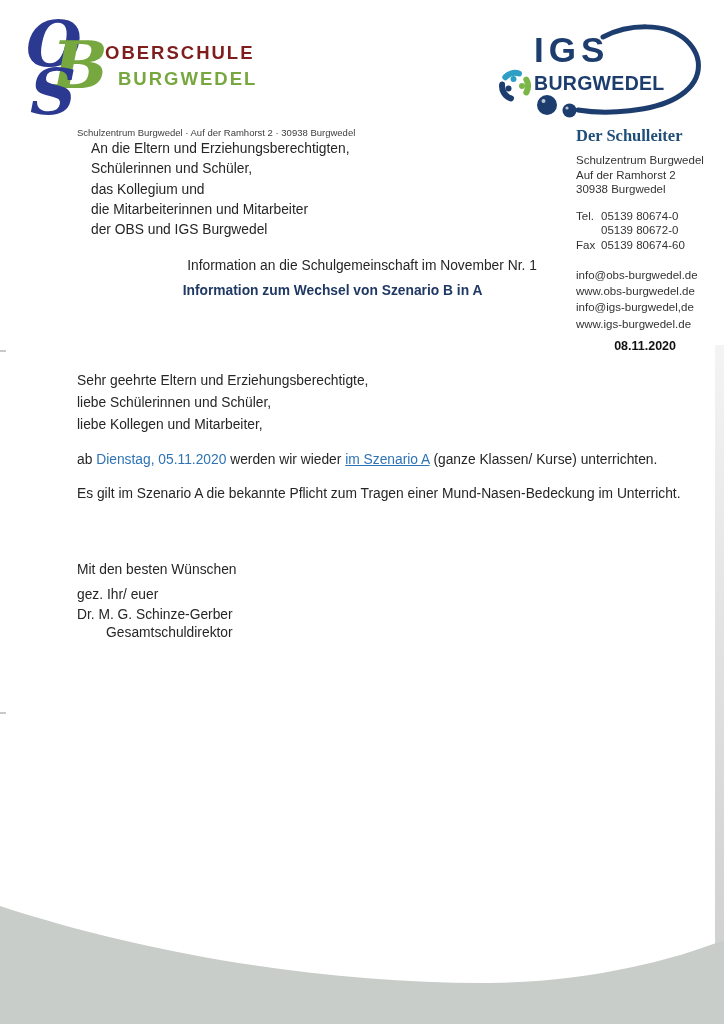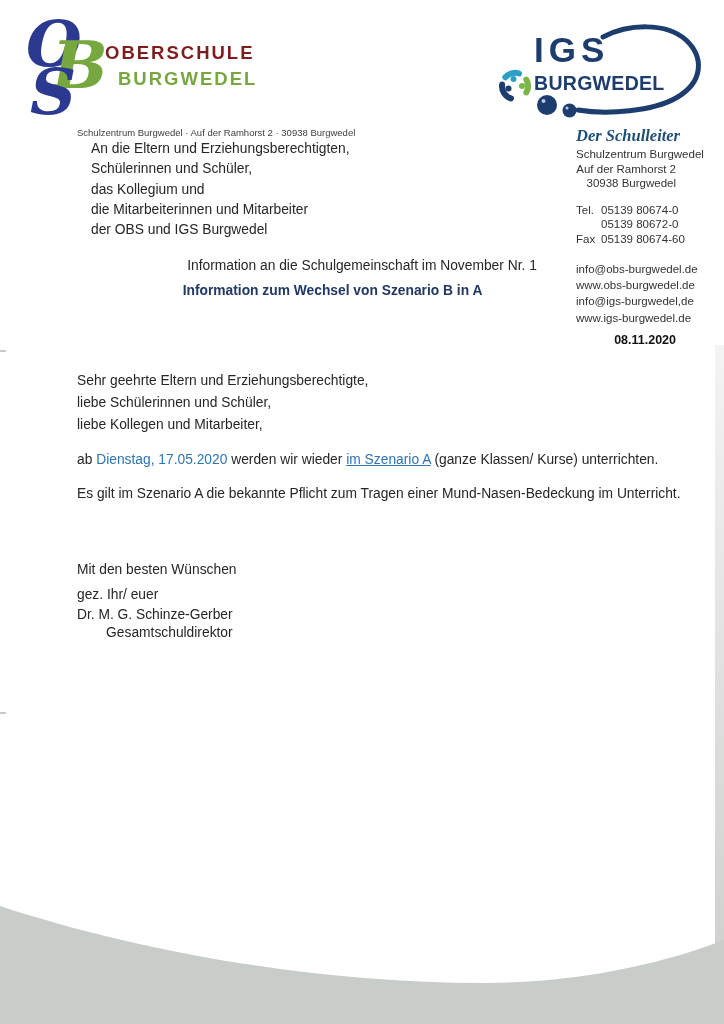--- a/index.html
+++ b/index.html
@@ -18,22 +18,22 @@
 
   
   .igs-logo{position:absolute;left:488px;top:20px;width:220px;height:108px;}
 
   
   .sender-line{position:absolute;left:77px;top:127px;font-size:9.5px;color:#3d3d3d;white-space:nowrap;}
   .recipient{position:absolute;left:91px;top:139px;font-size:13.8px;line-height:20.3px;white-space:nowrap;}
 
   
   .office{position:absolute;left:576px;top:126px;width:100px;font-size:11.5px;color:#333;}
-  .office-title{font-family:"Liberation Serif",serif;font-weight:bold;font-size:16.5px;color:#1F4E79;white-space:nowrap;font-style:italic;}
-  .office-address{margin-top:1px;line-height:14.5px;white-space:nowrap;text-align:right;}
+  .office-title{font-family:"Liberation Serif",serif;font-weight:bold;font-size:16.5px;color:#1F4E79;white-space:nowrap;}
+  .office-address{margin-top:7px;line-height:14.5px;white-space:nowrap;}
   .office-tel{margin-top:12px;line-height:14.5px;white-space:nowrap;}
   .tel-label{display:inline-block;width:25px;}
   .office-web{margin-top:15px;line-height:16.2px;white-space:nowrap;}
   .office-date{margin-top:7px;font-size:12.5px;font-weight:bold;color:#111;text-align:right;}
 
   
   .subject-1{position:absolute;left:0;top:258px;width:724px;text-align:center;font-size:13.8px;white-space:nowrap;}
   .subject-2{position:absolute;left:0;top:283px;width:665px;text-align:center;font-size:13.8px;font-weight:bold;color:#1F3864;white-space:nowrap;}
 
   
@@ -121,21 +121,21 @@
   </div>
 
   <div class="subject-1">Information an die Schulgemeinschaft im November Nr. 1</div>
   <div class="subject-2">Information zum Wechsel von Szenario B in A</div>
 
   <div class="bodyline salutation">
     <div>Sehr geehrte Eltern und Erziehungsberechtigte,</div>
     <div>liebe Schülerinnen und Schüler,</div>
     <div>liebe Kollegen und Mitarbeiter,</div>
   </div>
-  <div class="bodyline scenario"><span>ab </span><span style="color: rgb(46, 116, 181);">Dienstag, 17.05.2020</span><span> werden wir wieder </span><span style="color: rgb(46, 116, 181); text-decoration: underline;">im Szenario A</span><span> (ganze Klassen/ Kurse) unterrichten.</span></div>
+  <div class="bodyline scenario"><span>ab </span><span style="color: rgb(46, 116, 181);">Dienstag, 05.11.2020</span><span> werden wir wieder </span><span style="color: rgb(46, 116, 181); text-decoration: underline;">im Szenario A</span><span> (ganze Klassen/ Kurse) unterrichten.</span></div>
   <div class="bodyline mask">Es gilt im Szenario A die bekannte Pflicht zum Tragen einer Mund-Nasen-Bedeckung im Unterricht.</div>
   <div class="bodyline closing">Mit den besten Wünschen</div>
   <div class="bodyline signed">gez. Ihr/ euer</div>
   <div class="bodyline signature">
     <div>Dr. M. G. Schinze-Gerber</div>
     <div>Gesamtschuldirektor</div>
   </div>
 
   <div class="fold-mark fold-1"></div>
   <div class="fold-mark fold-2"></div>

